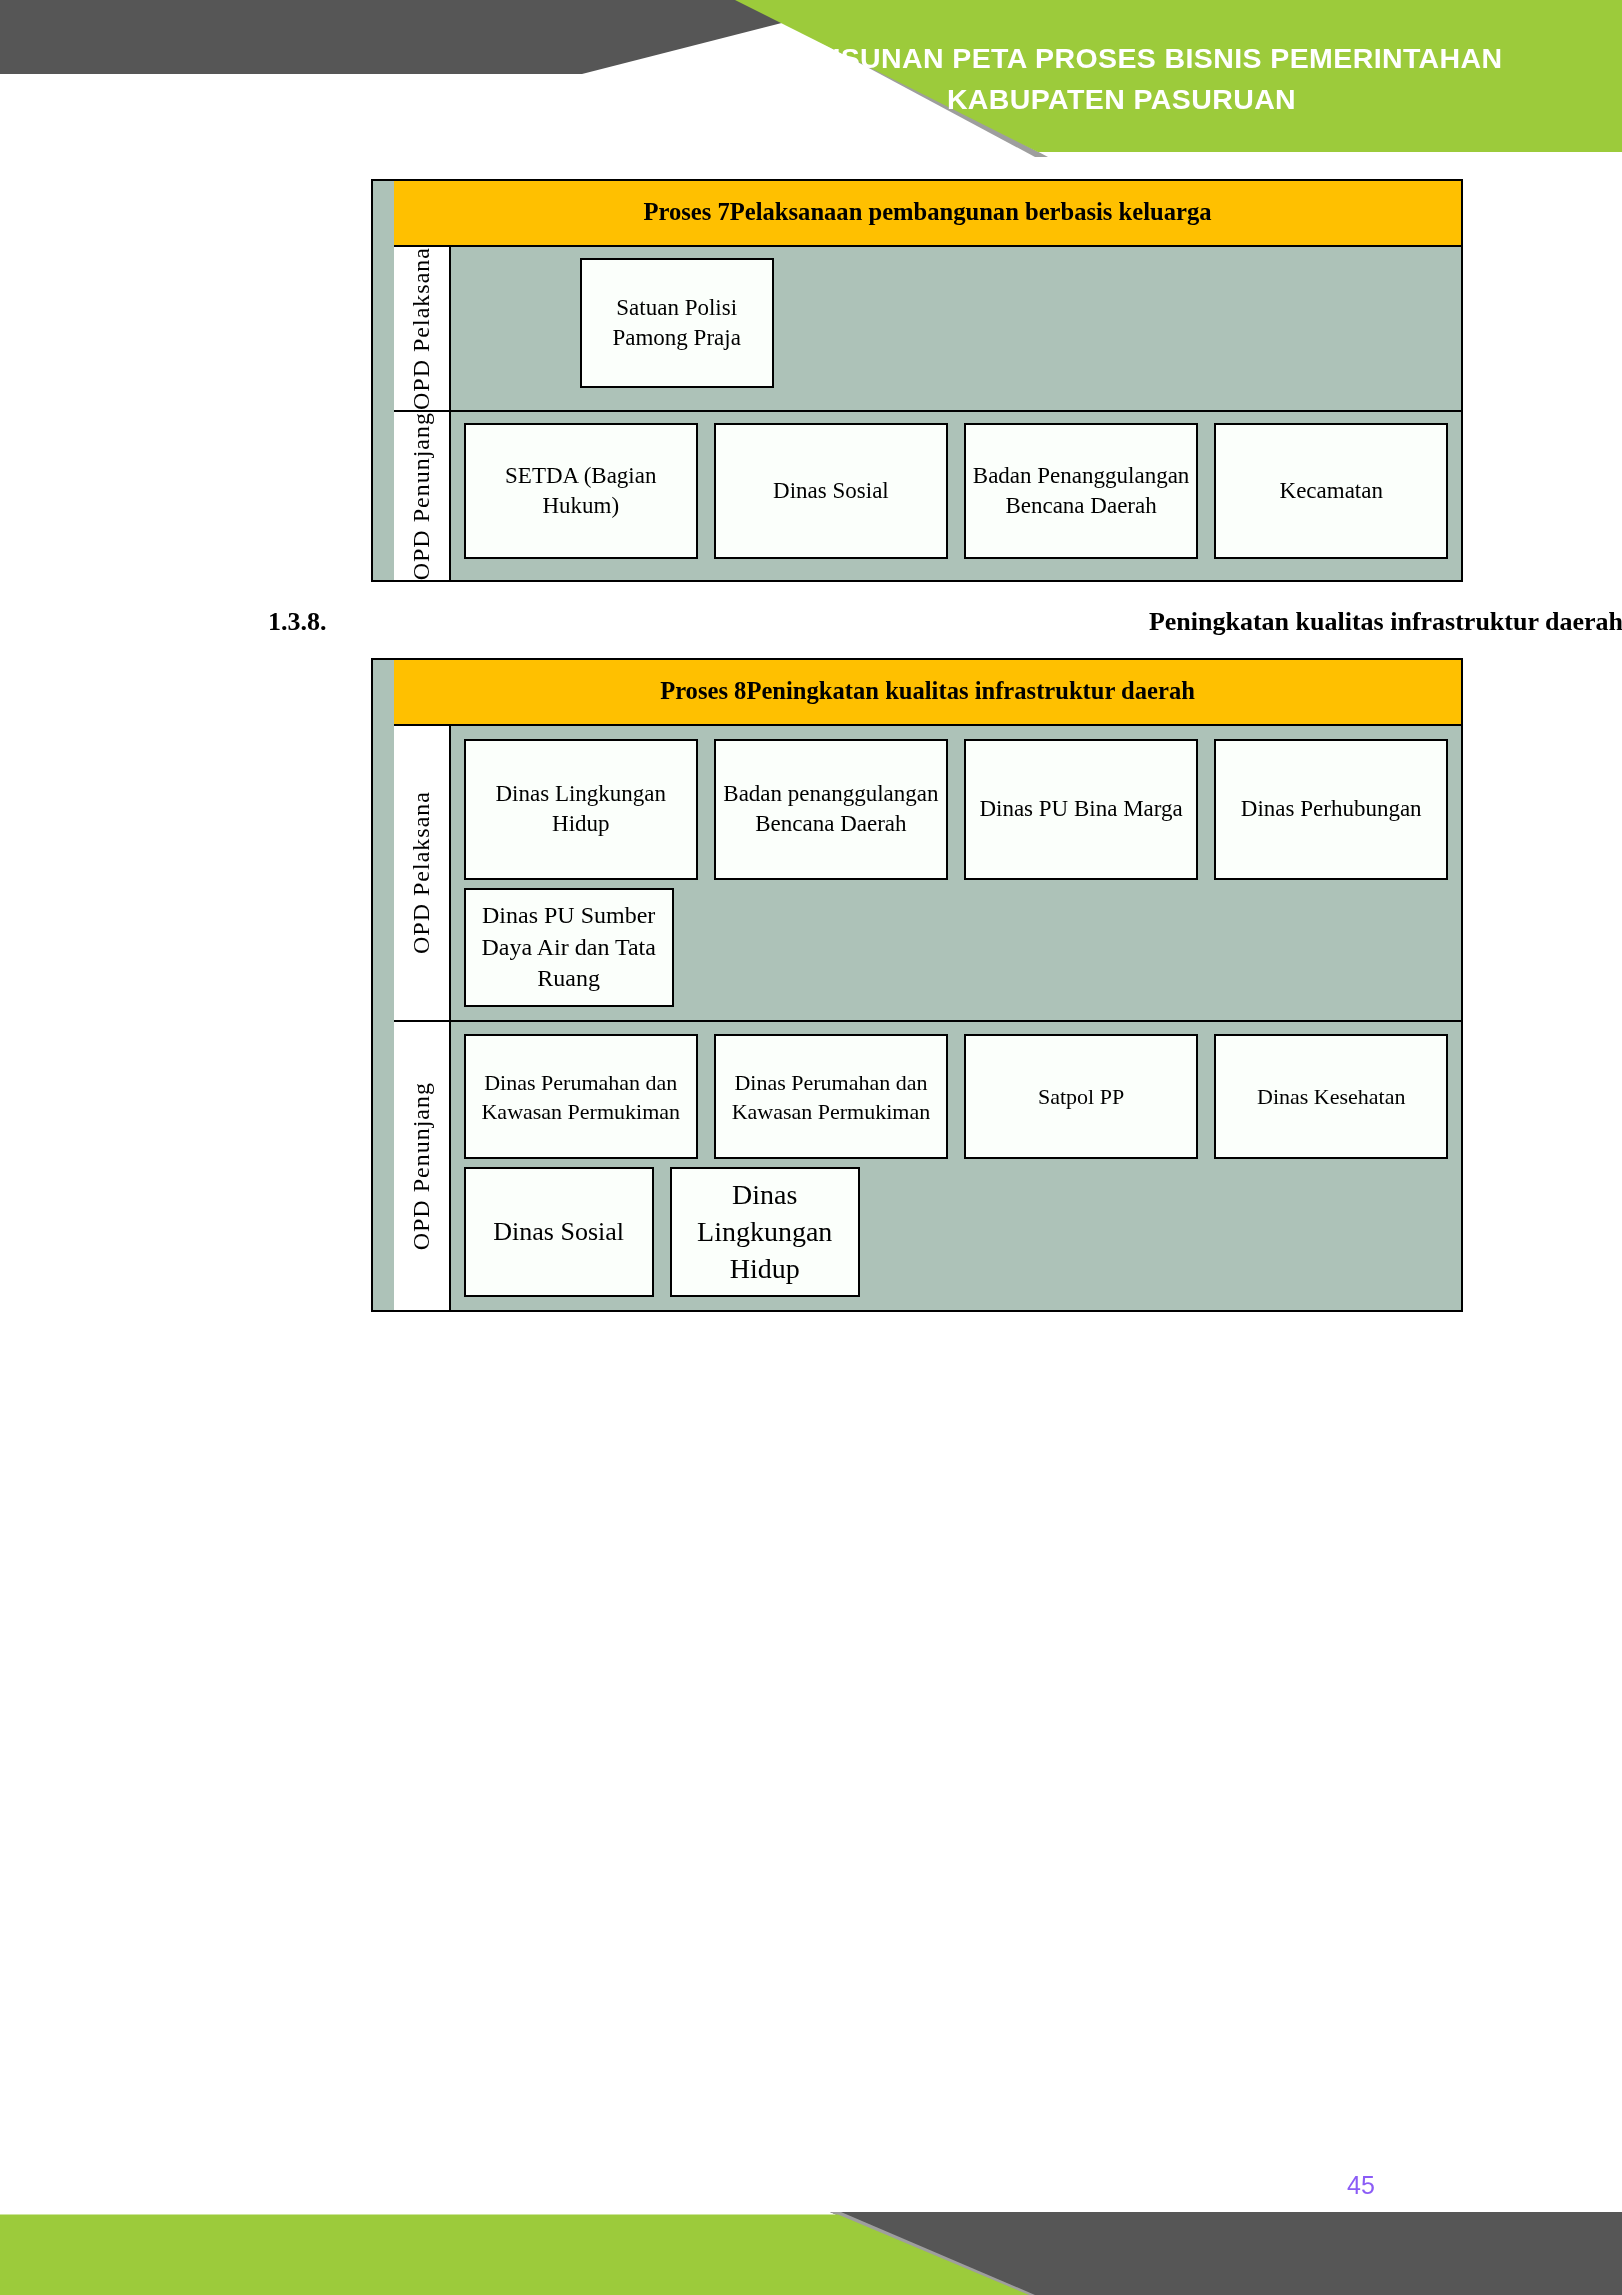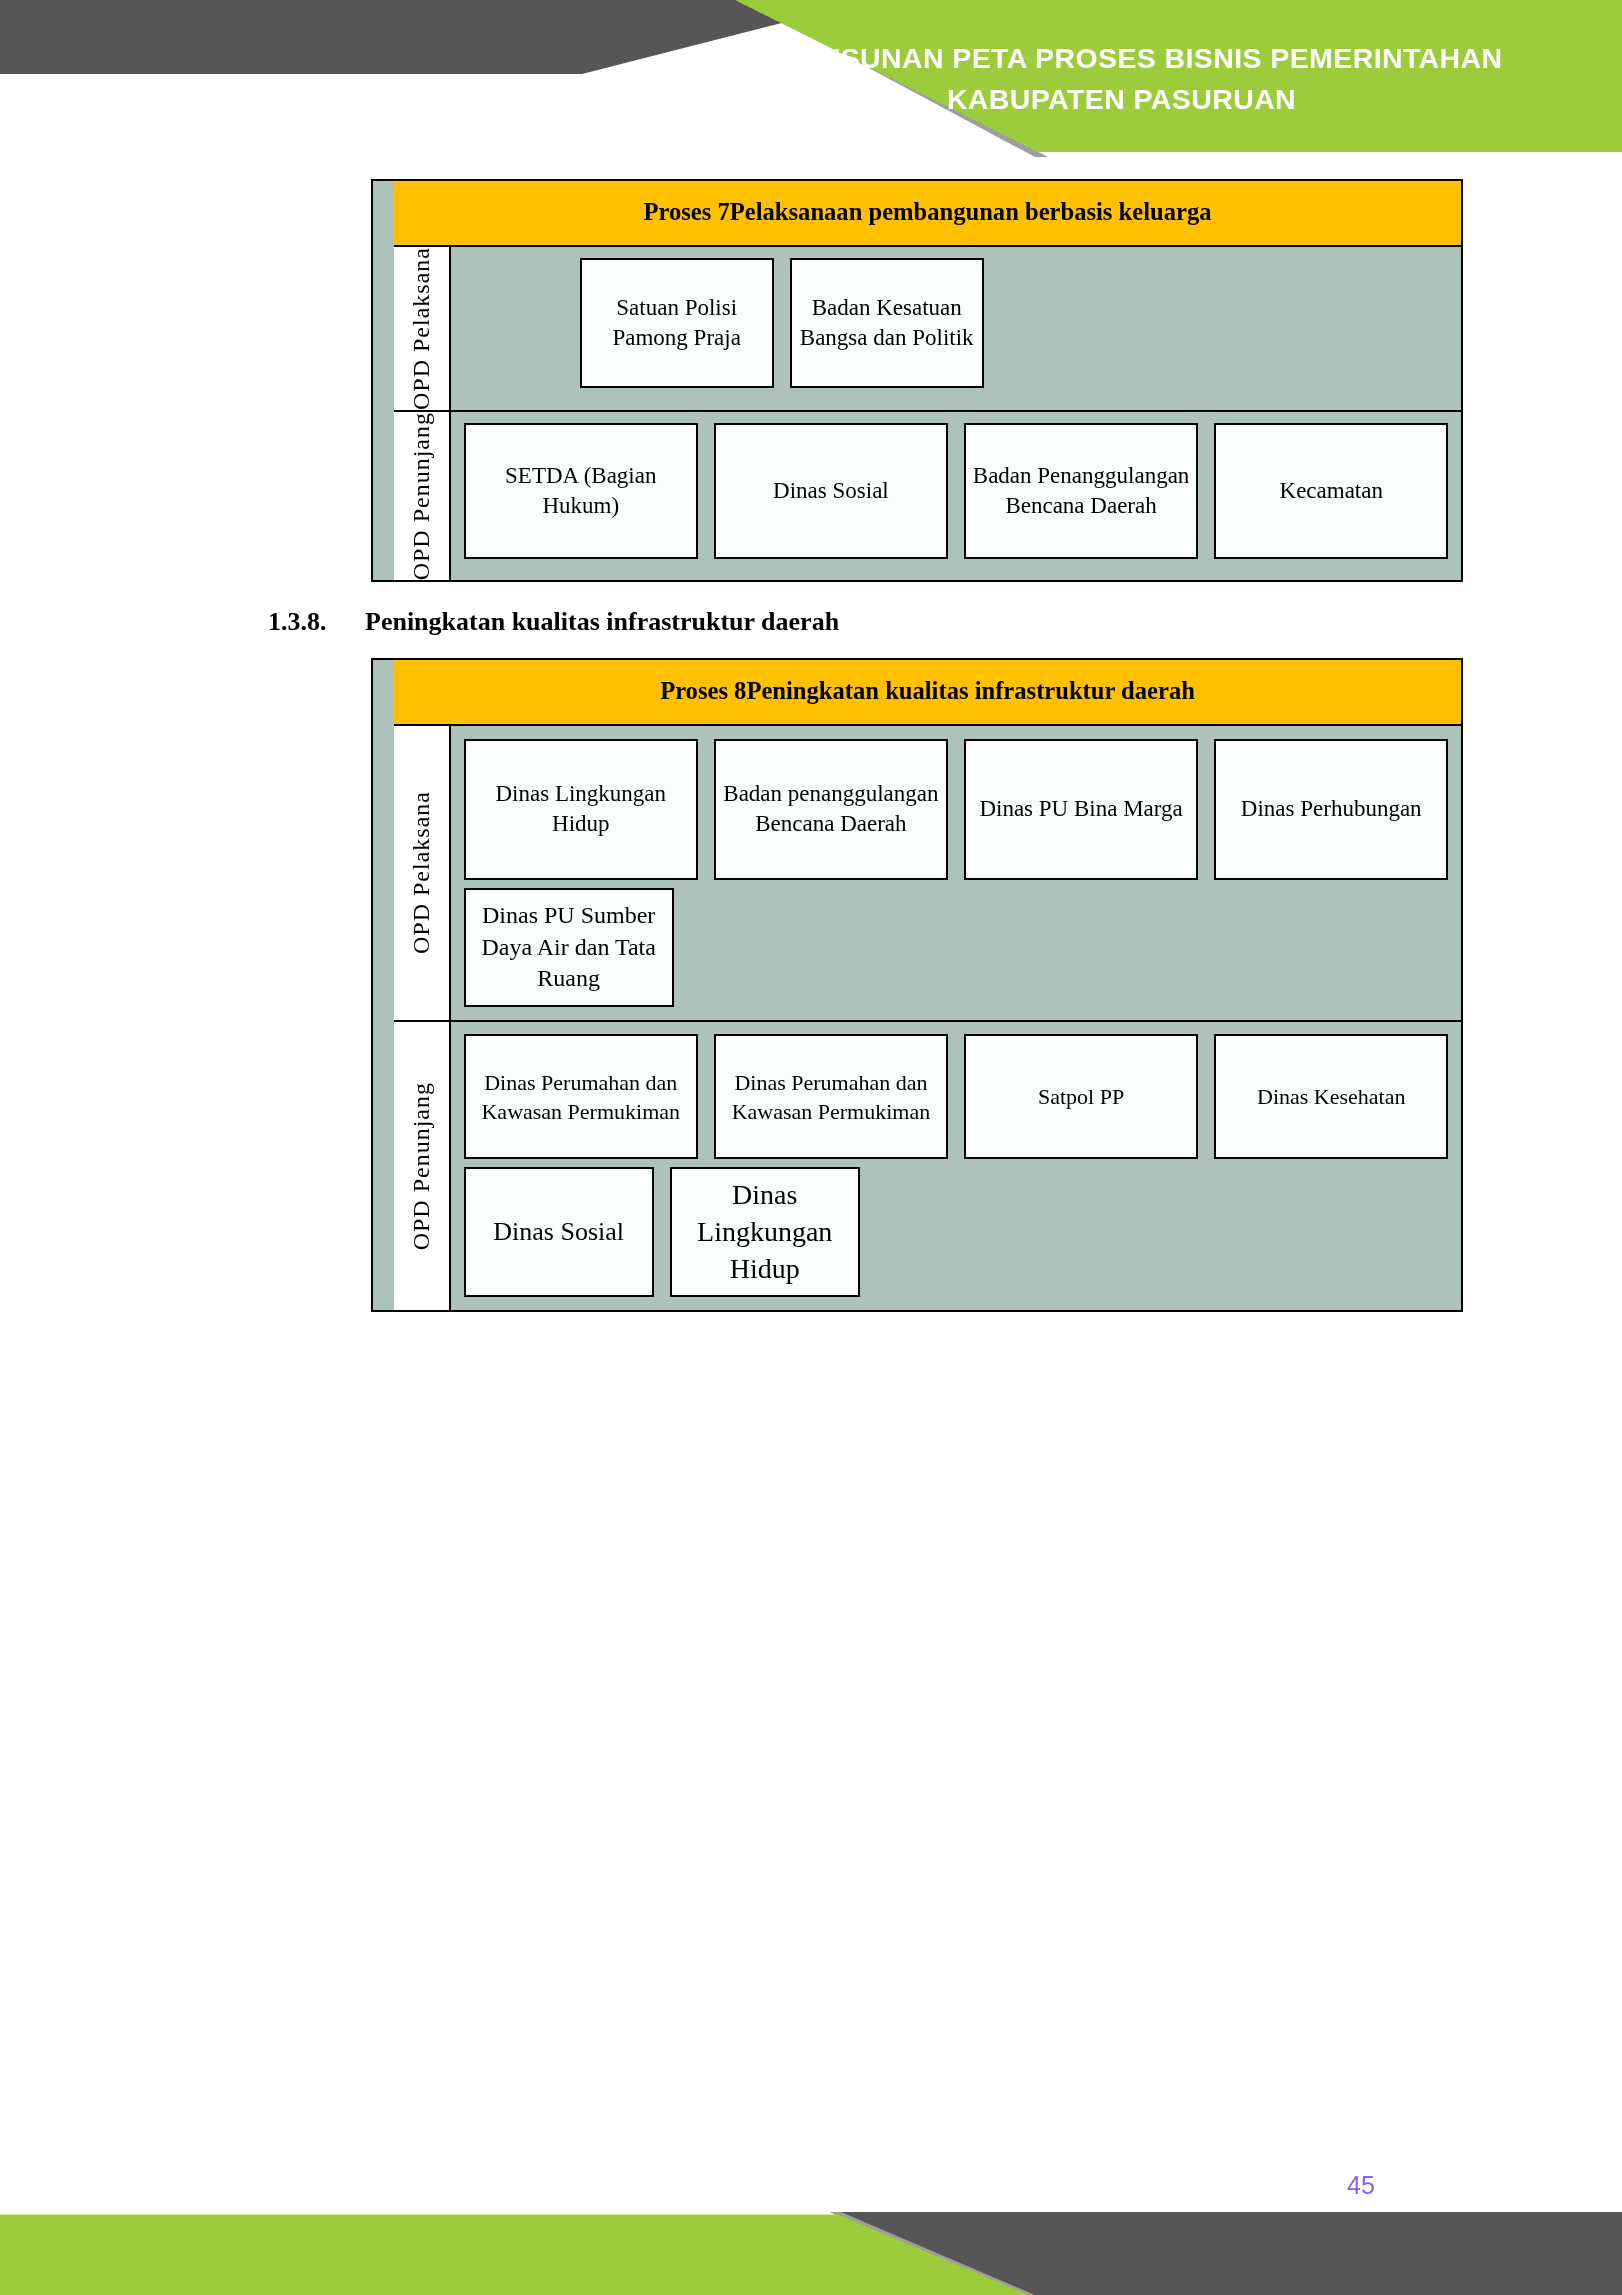--- a/index.html
+++ b/index.html
@@ -78,21 +78,21 @@
     font-size: 26px;
     color: #000000;
     margin-left: 268px;
     margin-bottom: 0;
   }
   .section-heading .num {
     width: 97px;
     flex: 0 0 97px;
   }
   .heading-1 { padding-top: 75px; }
-  .heading-2 { padding-top: 25px; }
+  .heading-2 { padding-top: 25px; justify-content: space-between; }
 
   
   .diagram {
     margin-left: 371px;
     width: 1092px;
     border: 2.4px solid #000000;
     box-sizing: border-box;
     background: #ADC2B8;
     margin-top: 20.6px;
     padding-left: 21px;
@@ -252,23 +252,20 @@
 
     <div class="swimlane">
       <div class="lane-label">
         <span>OPD Pelaksana</span>
       </div>
       <div class="lane-body">
         <div class="node-row d1-row1">
           <div class="node d1-n1">
             <span class="lbl">Satuan Polisi Pamong Praja</span>
           </div>
-          <div class="node d1-n2">
-            <span class="lbl">Badan Kesatuan Bangsa dan Politik</span>
-          </div>
         </div>
       </div>
     </div>
 
     <div class="swimlane">
       <div class="lane-label">
         <span>OPD Penunjang</span>
       </div>
       <div class="lane-body">
         <div class="node-row d1-row2">

